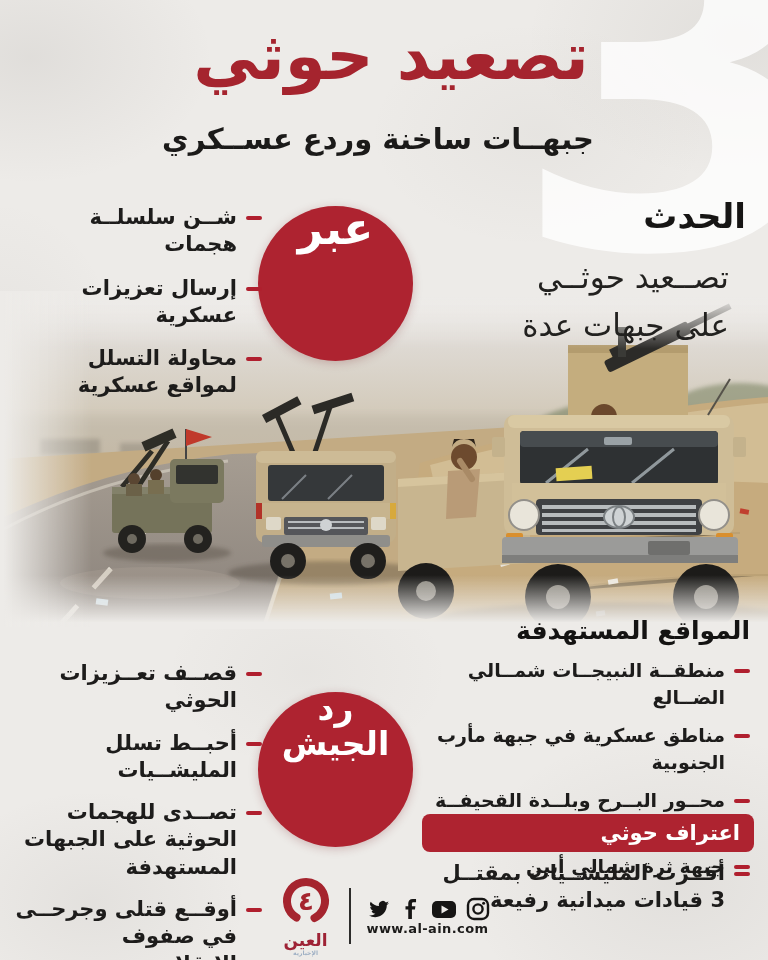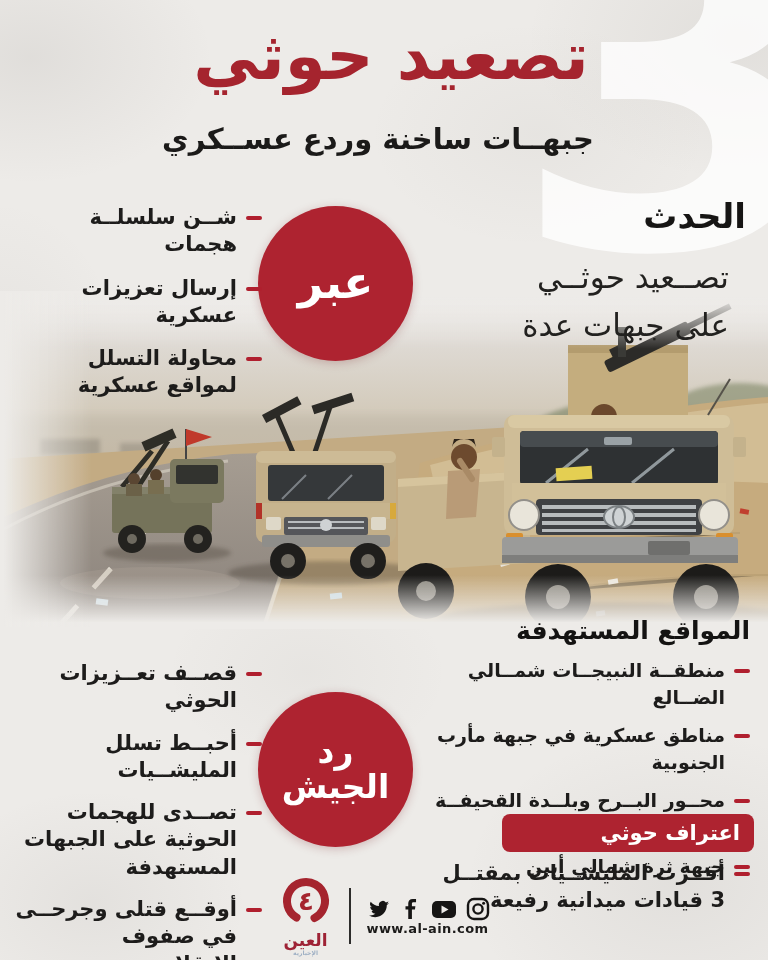--- a/index.html
+++ b/index.html
@@ -35,27 +35,27 @@
   .item .txt{font-size:21px;font-weight:bold;color:#1d1c1b;line-height:1.3;}
 
   .via-bullets{top:204px;right:506px;width:252px;gap:16px;}
   .army-bullets{top:660px;right:506px;width:252px;gap:15px;}
 
   .targets{position:absolute;top:616px;right:18px;width:336px;z-index:6;text-align:right;}
   .targets h2{margin:0 0 12px;font-size:25px;font-weight:bold;color:#141312;}
   .targets .item{display:flex;align-items:flex-start;margin-bottom:12px;}
   .targets .txt{font-size:19px;font-weight:bold;color:#1d1c1b;line-height:1.4;}
 
-  .banner{position:absolute;top:814px;right:14px;width:252px;height:38px;z-index:6;
+  .banner{position:absolute;top:814px;right:14px;width:332px;height:38px;z-index:6;
     background:#ae2330;border-radius:8px;display:flex;align-items:center;
     padding:0 14px;color:#fff;font-size:21px;font-weight:bold;}
   .admission{top:860px;right:18px;width:316px;gap:10px;}
 
   .circle{position:absolute;width:155px;height:155px;border-radius:50%;background:#ae2330;
-    display:flex;flex-direction:column;align-items:center;justify-content:center;
+    display:flex;flex-direction:column;align-items:center;justify-content:flex-start;
     color:#fff;font-weight:bold;text-align:center;line-height:1.05;
     box-shadow:0 2px 10px rgba(120,30,35,.25);}
   .via-circle{top:206px;left:258px;z-index:4;font-size:44px;}
   .army-circle{top:692px;left:258px;z-index:6;font-size:33px;}
 
   .photo{position:absolute;top:293px;left:0;width:768px;height:334px;z-index:3;}
   .photo svg{display:block;}
   .fade-top{position:absolute;top:-2px;left:0;right:0;height:58px;z-index:4;
     background:linear-gradient(#edebe8 10%,rgba(237,235,232,0));}
   .fade-bottom{position:absolute;bottom:-2px;left:0;right:0;height:54px;z-index:4;

